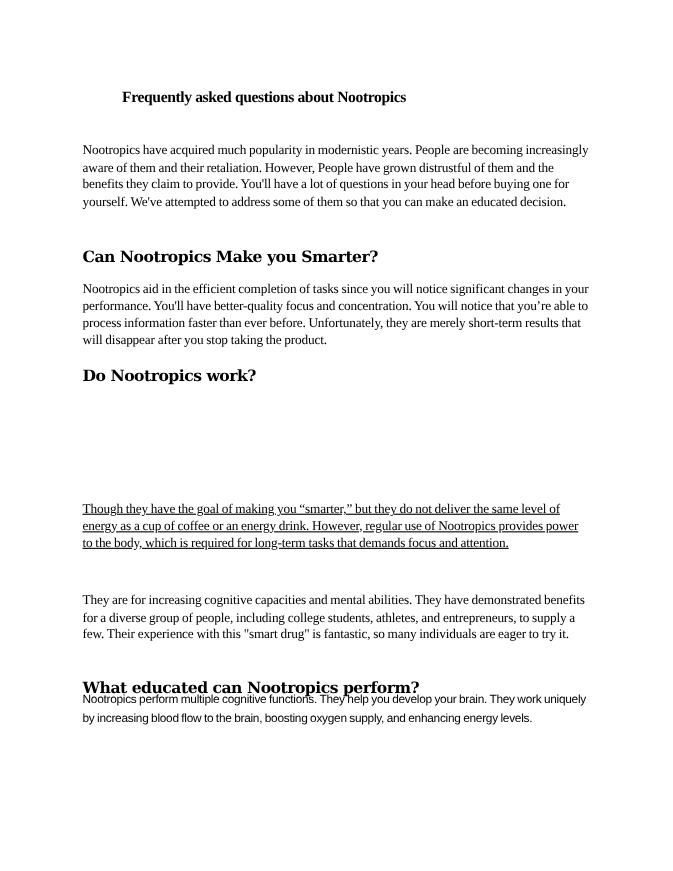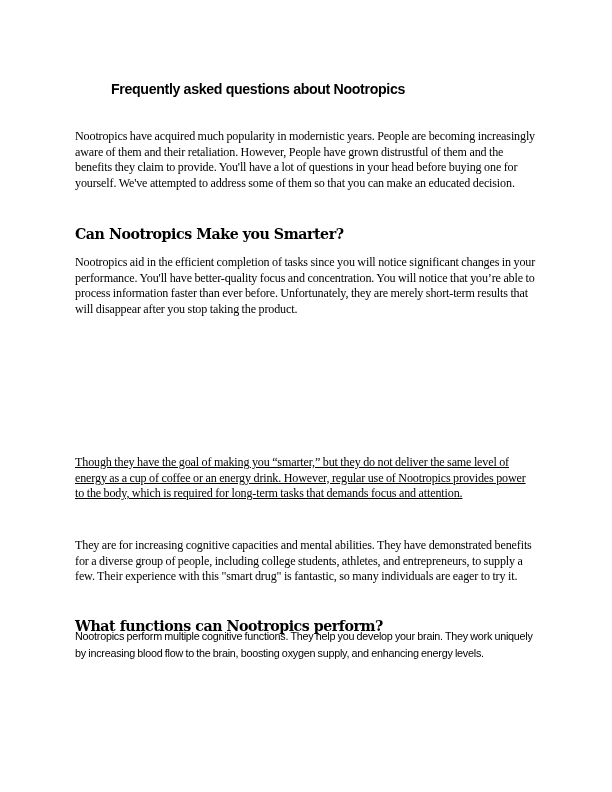--- a/index.html
+++ b/index.html
@@ -19,21 +19,21 @@
       left: 0; top: 0;
       width: 612px;
       height: 792px;
       background: #ffffff;
     }
     .title {
       position: absolute;
       left: 111px;
       top: 81px;
       margin: 0;
-      font-family: Liberation Sans, sans-serif;
+      font-family: Liberation Serif, serif;
       font-weight: bold;
       font-size: 14.2px;
       letter-spacing: -0.35px;
       white-space: nowrap;
     }
     .block {
       position: absolute;
       left: 75px;
       width: 462px;
     }
@@ -73,27 +73,28 @@
 
   <div class="block" style="top:129px;">
     <p class="p-serif">Nootropics have acquired much popularity in modernistic years. People are becoming increasingly aware of them and their retaliation. However, People have grown distrustful of them and the benefits they claim to provide. You'll have a lot of questions in your head before buying one for yourself. We've attempted to address some of them so that you can make an educated decision.</p>
   </div>
 
   <h2 class="h2" style="top:226px;">Can Nootropics Make you Smarter?</h2>
   <div class="block" style="top:255px;">
     <p class="p-serif">Nootropics aid in the efficient completion of tasks since you will notice significant changes in your performance. You'll have better-quality focus and concentration. You will notice that you’re able to process information faster than ever before. Unfortunately, they are merely short-term results that will disappear after you stop taking the product.</p>
   </div>
 
+  <h2 class="h2" style="top:334px;">Do Nootropics work?</h2>
 
   <div class="block" style="top:455px;text-decoration:underline;">
     <p class="p-serif">Though they have the goal of making you “smarter,” but they do not deliver the same level of energy as a cup of coffee or an energy drink. However, regular use of Nootropics provides power to the body, which is required for long-term tasks that demands focus and attention.</p>
   </div>
 
   <div class="block" style="top:538px;">
     <p class="p-serif">They are for increasing cognitive capacities and mental abilities. They have demonstrated benefits for a diverse group of people, including college students, athletes, and entrepreneurs, to supply a few. Their experience with this "smart drug" is fantastic, so many individuals are eager to try it.</p>
   </div>
 
-  <h2 class="h2" style="top:618px;">What functions can Nootropics perform?</h2>
+  <h2 class="h2" style="top:618px;">What educated can Nootropics perform?</h2>
   <div class="block" style="top:628px;">
     <p class="p-sans">Nootropics perform multiple cognitive functions. They help you develop your brain. They work uniquely by increasing blood flow to the brain, boosting oxygen supply, and enhancing energy levels.</p>
   </div>
 
 </div>
 
 </body></html>

